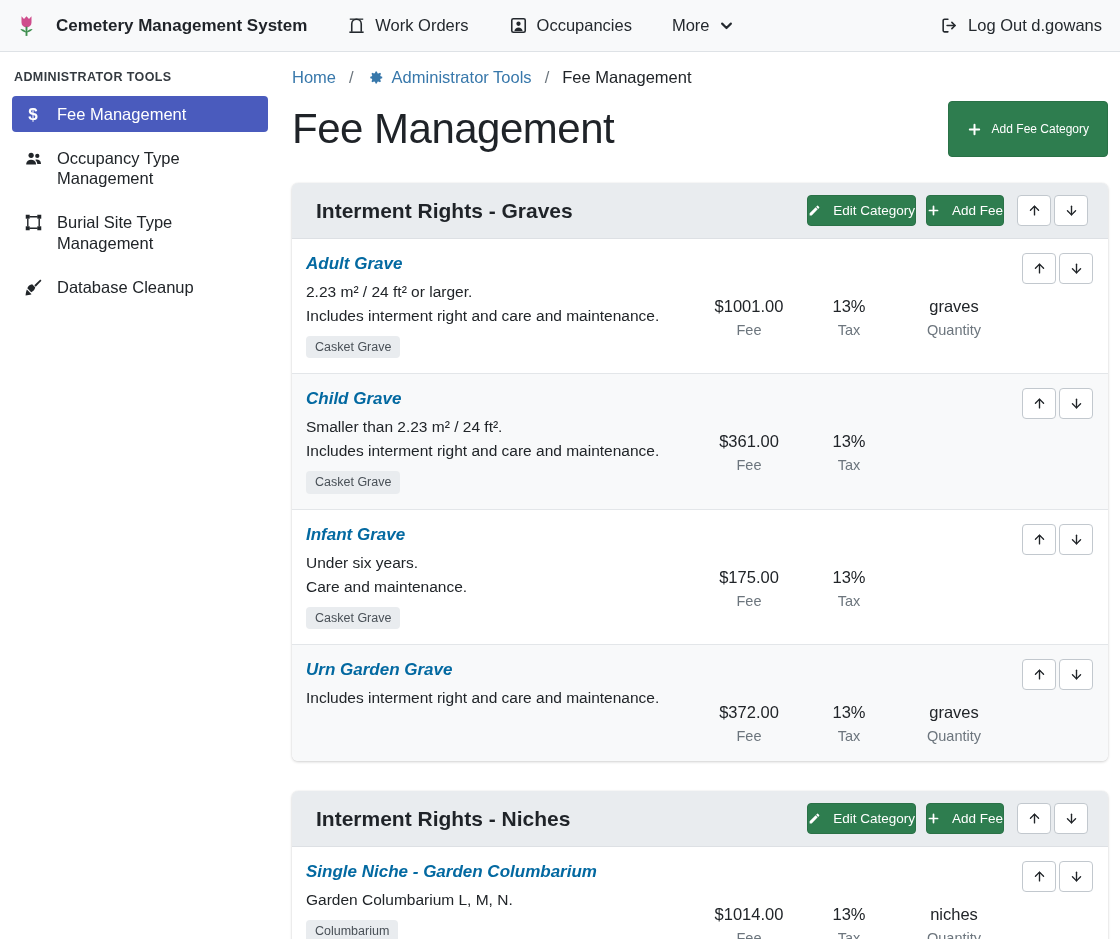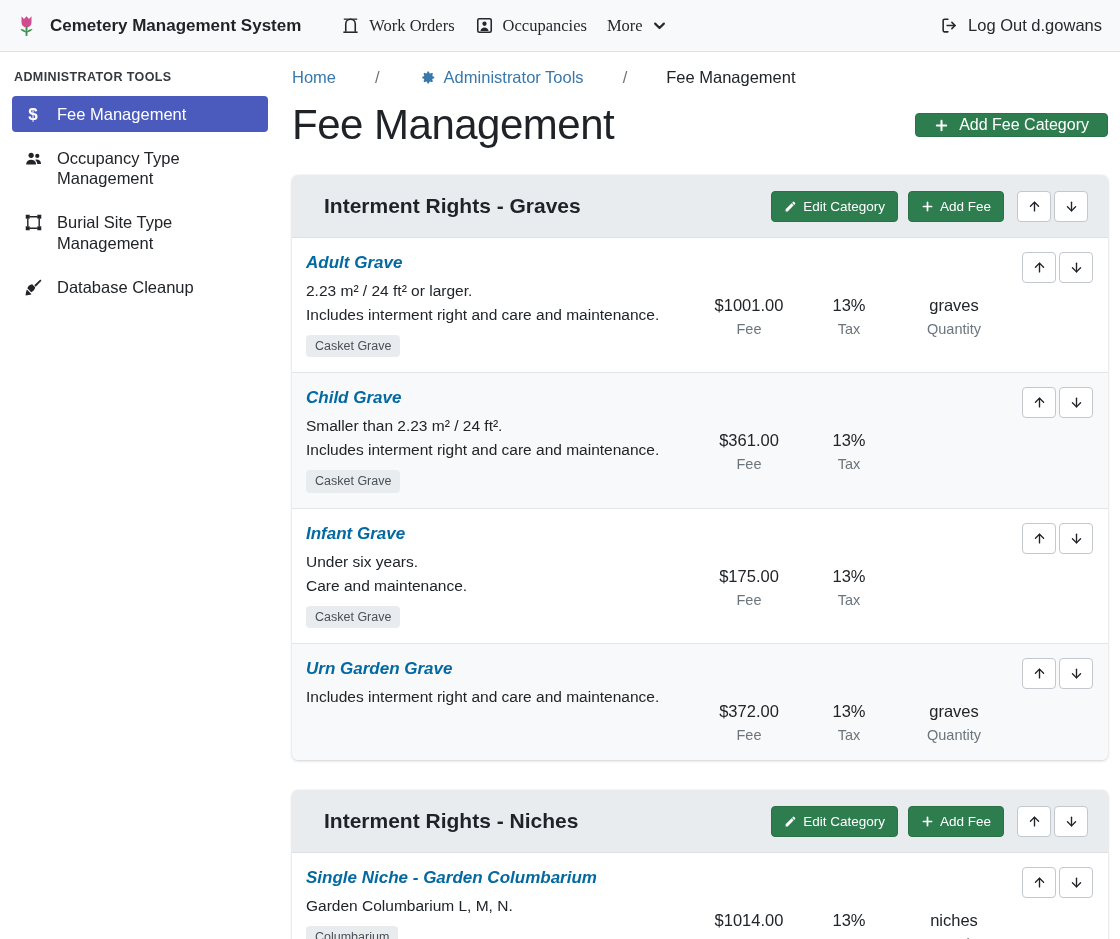--- a/index.html
+++ b/index.html
@@ -9,22 +9,22 @@
     background: #ffffff;
     font-family: "Liberation Sans", "DejaVu Sans", sans-serif;
     color: #212529;
   }
 
   
   .topnav {
     height: 52px; background: #f8f9fa; border-bottom: 1px solid #dee2e6;
     display: flex; align-items: center; padding: 0 18px 0 14px;
   }
-  .brand { display: flex; align-items: center; gap: 11px; font-weight: 700; font-size: 17px; color: #1f2328; }
-  .nav-items { display: flex; align-items: flex-end; gap: 20px; margin-left: 40px; font-family: Liberation Serif, serif; }
+  .brand { display: flex; align-items: center; gap: 17px; font-weight: 700; font-size: 17px; color: #1f2328; }
+  .nav-items { display: flex; align-items: flex-end; gap: 40px; margin-left: 40px; }
   .nav-item {
     display: flex; align-items: center; gap: 9px; font-size: 16.5px; color: #24292e;
     text-decoration: none; cursor: pointer;
   }
   .nav-item svg, .logout svg { flex: 0 0 auto; }
   .spacer { flex: 1; }
   .logout { display: flex; align-items: center; gap: 9px; font-size: 16.5px; color: #24292e; text-decoration: none; cursor: pointer; }
 
   
   .layout { display: flex; height: 887px; }
@@ -39,54 +39,54 @@
     border-radius: 4px; font-size: 16.5px; line-height: 1.22; color: #212529;
     text-decoration: none; cursor: pointer;
   }
   .side-item.active { background: #4a5bbd; color: #ffffff; }
   .side-icon { width: 22px; flex: 0 0 22px; display: flex; justify-content: center; padding-top: 1px; }
   .side-icon .dollar { font-size: 17px; font-weight: 700; line-height: 19px; }
 
   
   main { flex: 1; padding: 16px 12px 0 12px; overflow: hidden; }
 
-  .breadcrumb { display: flex; align-items: flex-start; font-size: 16.5px; gap: 26px; }
+  .breadcrumb { display: flex; align-items: flex-start; font-size: 16.5px; }
   .bc-link { color: #3878ab; text-decoration: none; cursor: pointer; display: inline-flex; align-items: center; gap: 8px; }
   .bc-sep { color: #6c757d; margin: 0 13px; }
   .bc-current { color: #212529; }
   .bc-gear { display: inline-flex; }
 
   .page-header { display: flex; align-items: center; justify-content: space-between; margin: 14px 0 26px 0; }
   h1.page-title { margin: 0; font-size: 42px; font-weight: 300; letter-spacing: -0.5px; color: #1f2328; }
 
   .btn { border: none; cursor: pointer; font-family: inherit; }
   .btn-green {
     background: #2e7d4f; color: #fff; border: 1px solid #2a7147; border-radius: 4px;
     display: inline-flex; align-items: center;
   }
-  .btn-green.btn-lg { height: 24px; padding: 0 18px; font-size: 16px; gap: 10px; }
-  .btn-green.btn-sm { height: 31px; padding: 0 12px; font-size: 13.5px; gap: 6px; }
+  .btn-green.btn-lg { height: 56px; padding: 0 18px; font-size: 12px; gap: 10px; }
+  .btn-green.btn-sm { height: 31px; padding: 0 0; font-size: 13.5px; gap: 12px; }
 
   .arrow-group { display: flex; gap: 3px; }
   .btn-arrow {
     width: 34px; height: 31px; background: #ffffff; border: 1px solid #c2c8ce; border-radius: 4px;
     display: flex; align-items: center; justify-content: center; color: #212529; cursor: pointer;
   }
 
   
   .card {
     background: #fff; border-radius: 6px; overflow: hidden;
     box-shadow: 0 1px 3px rgba(0,0,0,.18), 0 0 1px rgba(0,0,0,.12);
     margin-bottom: 30px;
   }
   .card-header {
     background: #e9ecef; min-height: 56px; display: flex; align-items: center;
     padding: 11px 20px 11px 24px; border-bottom: 1px solid #dde0e4;
   }
-  .card-title { flex: 1; margin: 8px; font-size: 21px; font-weight: 600; color: #1f2328; }
+  .card-title { flex: 1; margin: 0; font-size: 21px; font-weight: 600; color: #1f2328; }
   .card-actions { display: flex; align-items: center; gap: 10px; }
   .card-actions .arrow-group { margin-left: 3px; }
 
   .fee-row { display: flex; align-items: flex-start; padding: 13px 15px 15px 14px; background: #fff; }
   .fee-row + .fee-row { border-top: 1px solid #e3e6e9; }
   .fee-row:nth-child(even) { background: #f8f9fa; }
 
   .fee-main { flex: 1; min-width: 0; padding-right: 12px; }
   .fee-name { display: inline-block; color: #0369a1; font-size: 17px; font-weight: 600; text-decoration: none; cursor: pointer; margin: 2px 0 6px 0; font-style: italic; }
   .fee-desc { font-size: 15.5px; color: #212529; line-height: 24px; }

